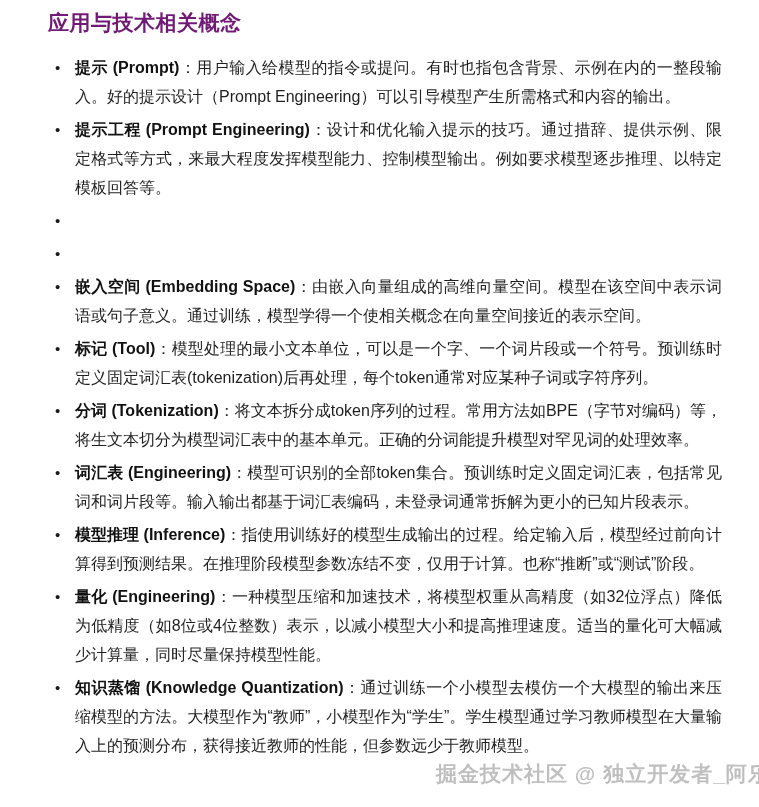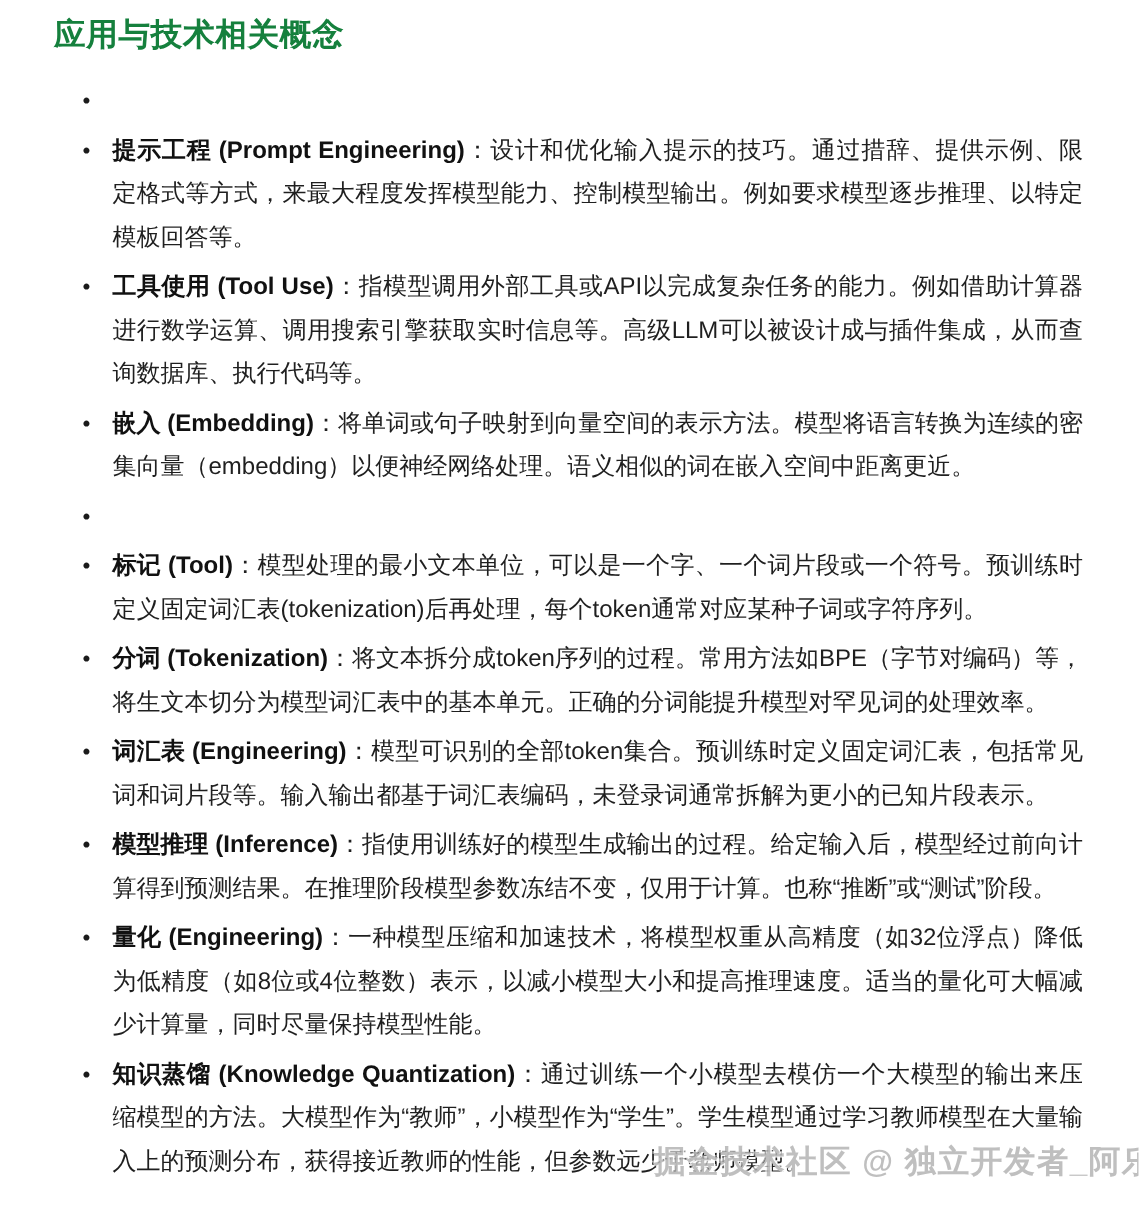--- a/index.html
+++ b/index.html
@@ -12,22 +12,22 @@
     height: 807px;
     background: #ffffff;
     overflow: hidden;
     position: relative;
     font-family: "Liberation Sans", "DejaVu Sans", sans-serif;
     color: #1b1b1b;
   }
   .page-title {
     font-size: 21px;
     font-weight: bold;
-    margin: 9px 0 16px 36px;
-    color: #15803d;
+    margin: 9px 0 16px 48px;
+    color: #701a75;
     letter-spacing: 0.5px;
   }
   .concept-list {
     margin: 0;
     padding: 0;
   }
   .concept-item {
     display: flex;
     align-items: flex-start;
     margin: 0 0 4px 0;
@@ -65,39 +65,39 @@
   }
 </style>
 </head>
 <body>
 
 <h1 class="page-title">应用与技术相关概念</h1>
 
 <div class="concept-list">
   <div class="concept-item">
     <span class="bullet">•</span>
+    <p class="concept-text"><strong>提示 (Prompt)</strong><span>：用户输入给模型的指令或提问。有时也指包含背景、示例在内的一整段输入。好的提示设计（Prompt Engineering）可以引导模型产生所需格式和内容的输出。</span></p>
   </div>
 
   <div class="concept-item">
     <span class="bullet">•</span>
     <p class="concept-text"><strong>提示工程 (Prompt Engineering)</strong><span>：设计和优化输入提示的技巧。通过措辞、提供示例、限定格式等方式，来最大程度发挥模型能力、控制模型输出。例如要求模型逐步推理、以特定模板回答等。</span></p>
   </div>
 
   <div class="concept-item">
     <span class="bullet">•</span>
-    <p class="concept-text"><strong>工具使用 (Tool Use)</strong><span>：指模型调用外部工具或API以完成复杂任务的能力。例如借助计算器进行数学运算、调用搜索引擎获取实时信息等。高级LLM可以被设计成与插件集成，从而查询数据库、执行代码等。</span></p>
   </div>
 
   <div class="concept-item">
     <span class="bullet">•</span>
-    <p class="concept-text"><strong>嵌入 (Embedding)</strong><span>：将单词或句子映射到向量空间的表示方法。模型将语言转换为连续的密集向量（embedding）以便神经网络处理。语义相似的词在嵌入空间中距离更近。</span></p>
   </div>
 
   <div class="concept-item">
     <span class="bullet">•</span>
+    <p class="concept-text"><strong>嵌入空间 (Embedding Space)</strong><span>：由嵌入向量组成的高维向量空间。模型在该空间中表示词语或句子意义。通过训练，模型学得一个使相关概念在向量空间接近的表示空间。</span></p>
   </div>
 
   <div class="concept-item">
     <span class="bullet">•</span>
     <p class="concept-text"><strong>标记 (Tool)</strong><span>：模型处理的最小文本单位，可以是一个字、一个词片段或一个符号。预训练时定义固定词汇表(tokenization)后再处理，每个token通常对应某种子词或字符序列。</span></p>
   </div>
 
   <div class="concept-item">
     <span class="bullet">•</span>
     <p class="concept-text"><strong>分词 (Tokenization)</strong><span>：将文本拆分成token序列的过程。常用方法如BPE（字节对编码）等，将生文本切分为模型词汇表中的基本单元。正确的分词能提升模型对罕见词的处理效率。</span></p>

